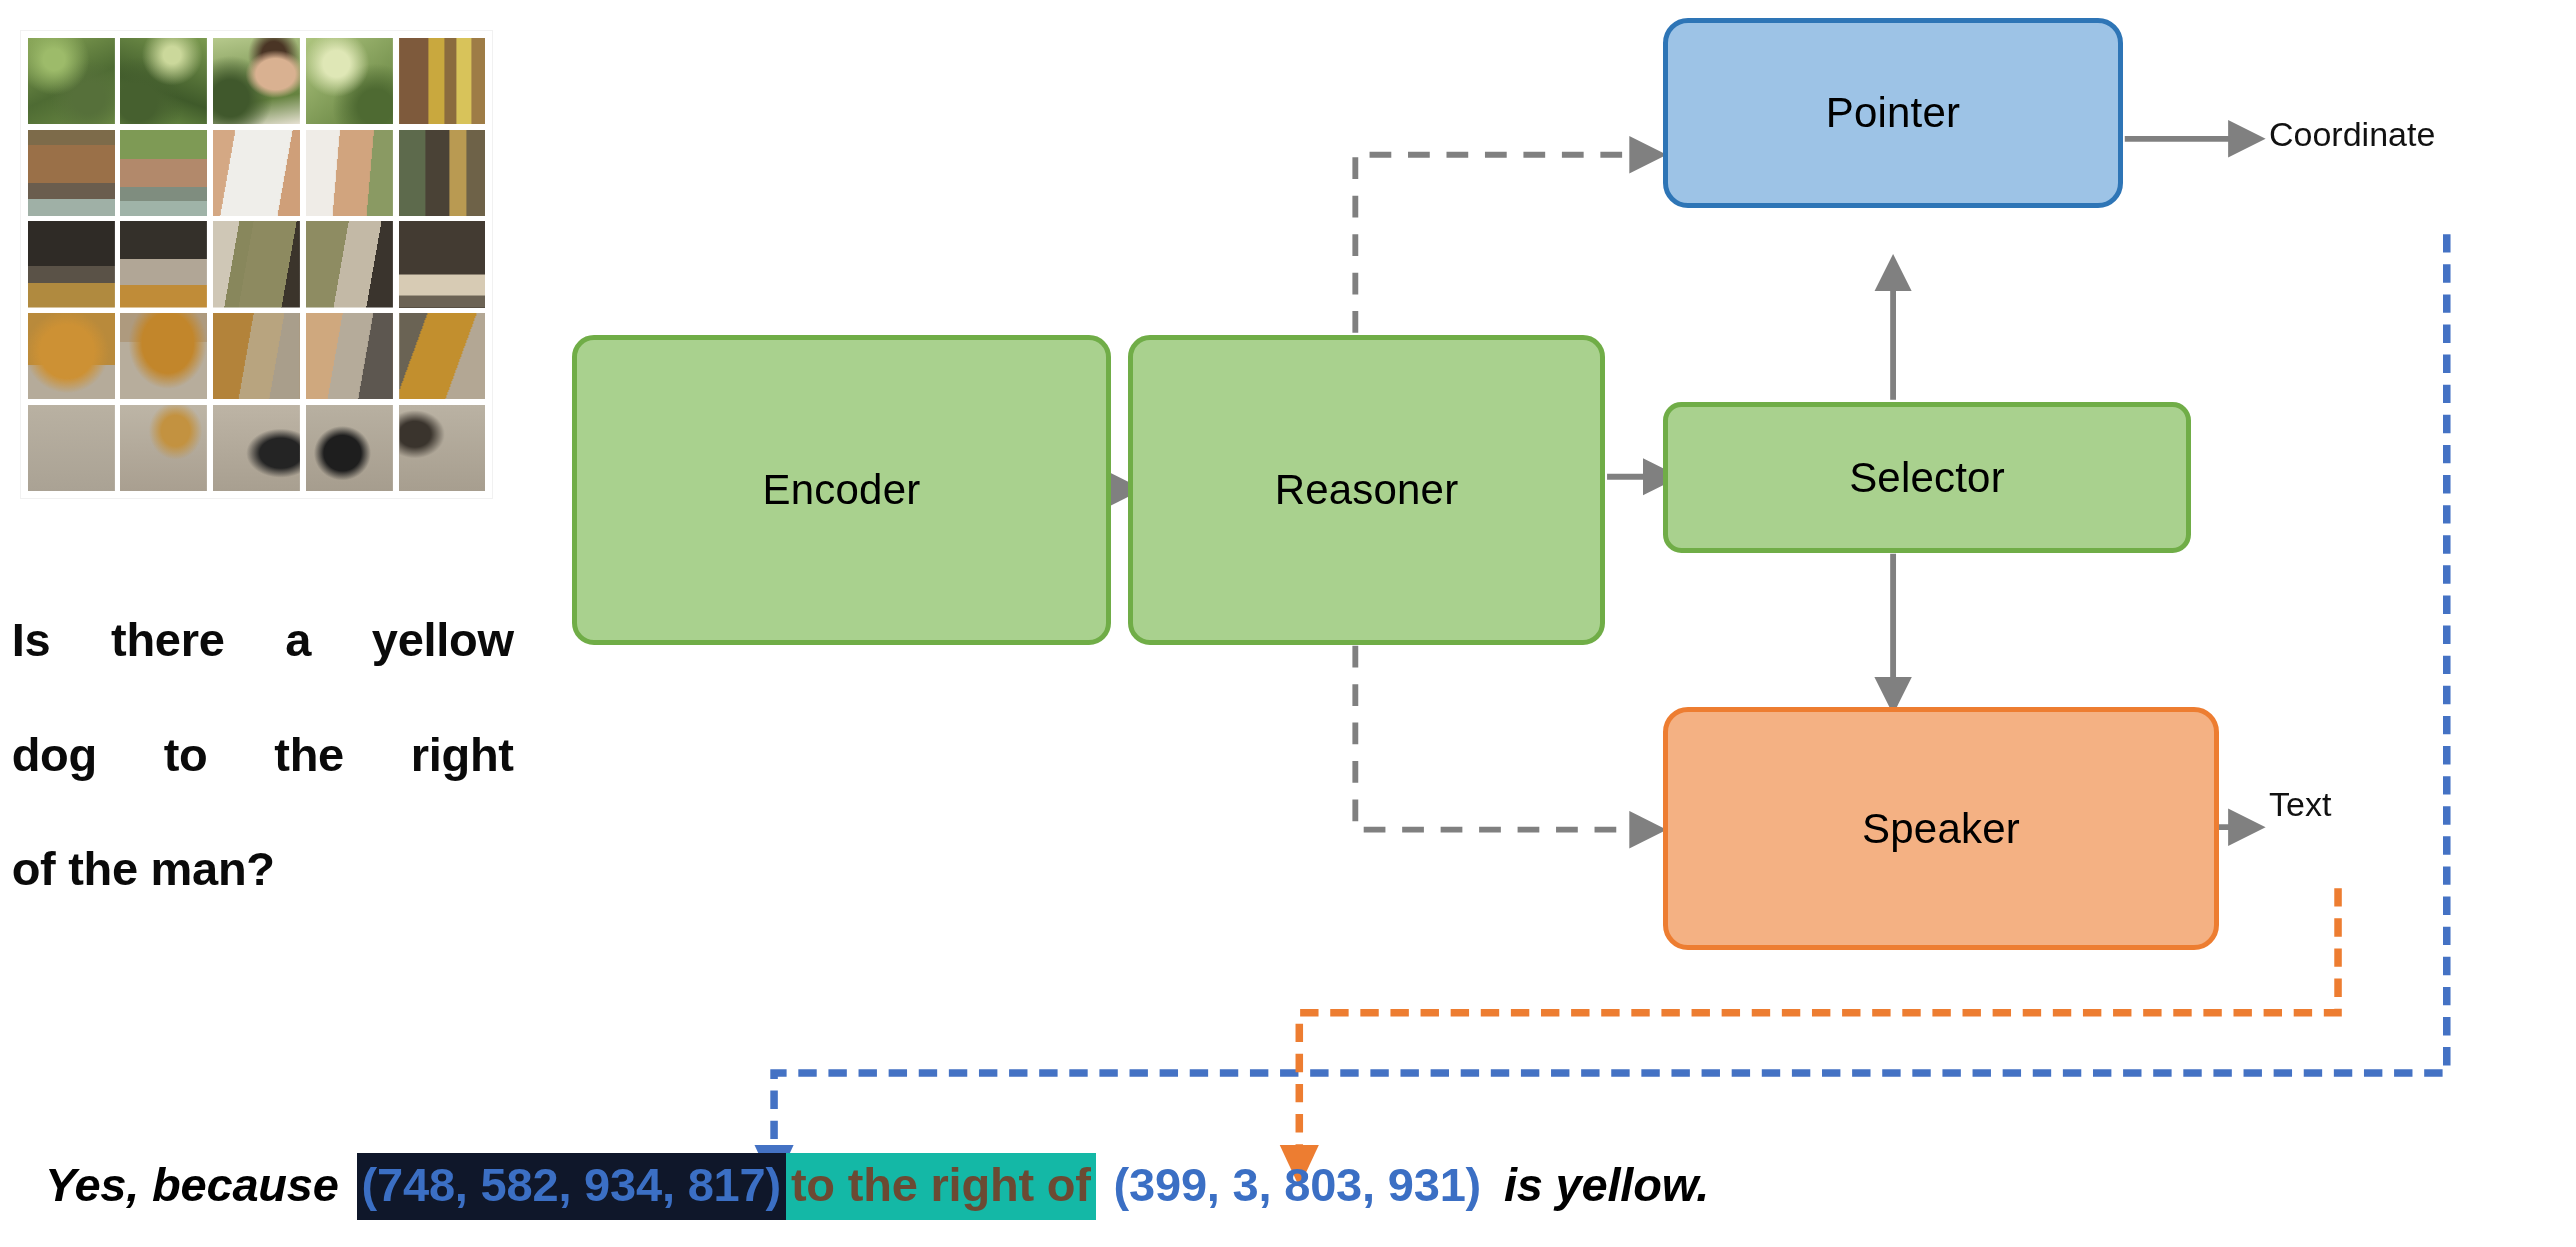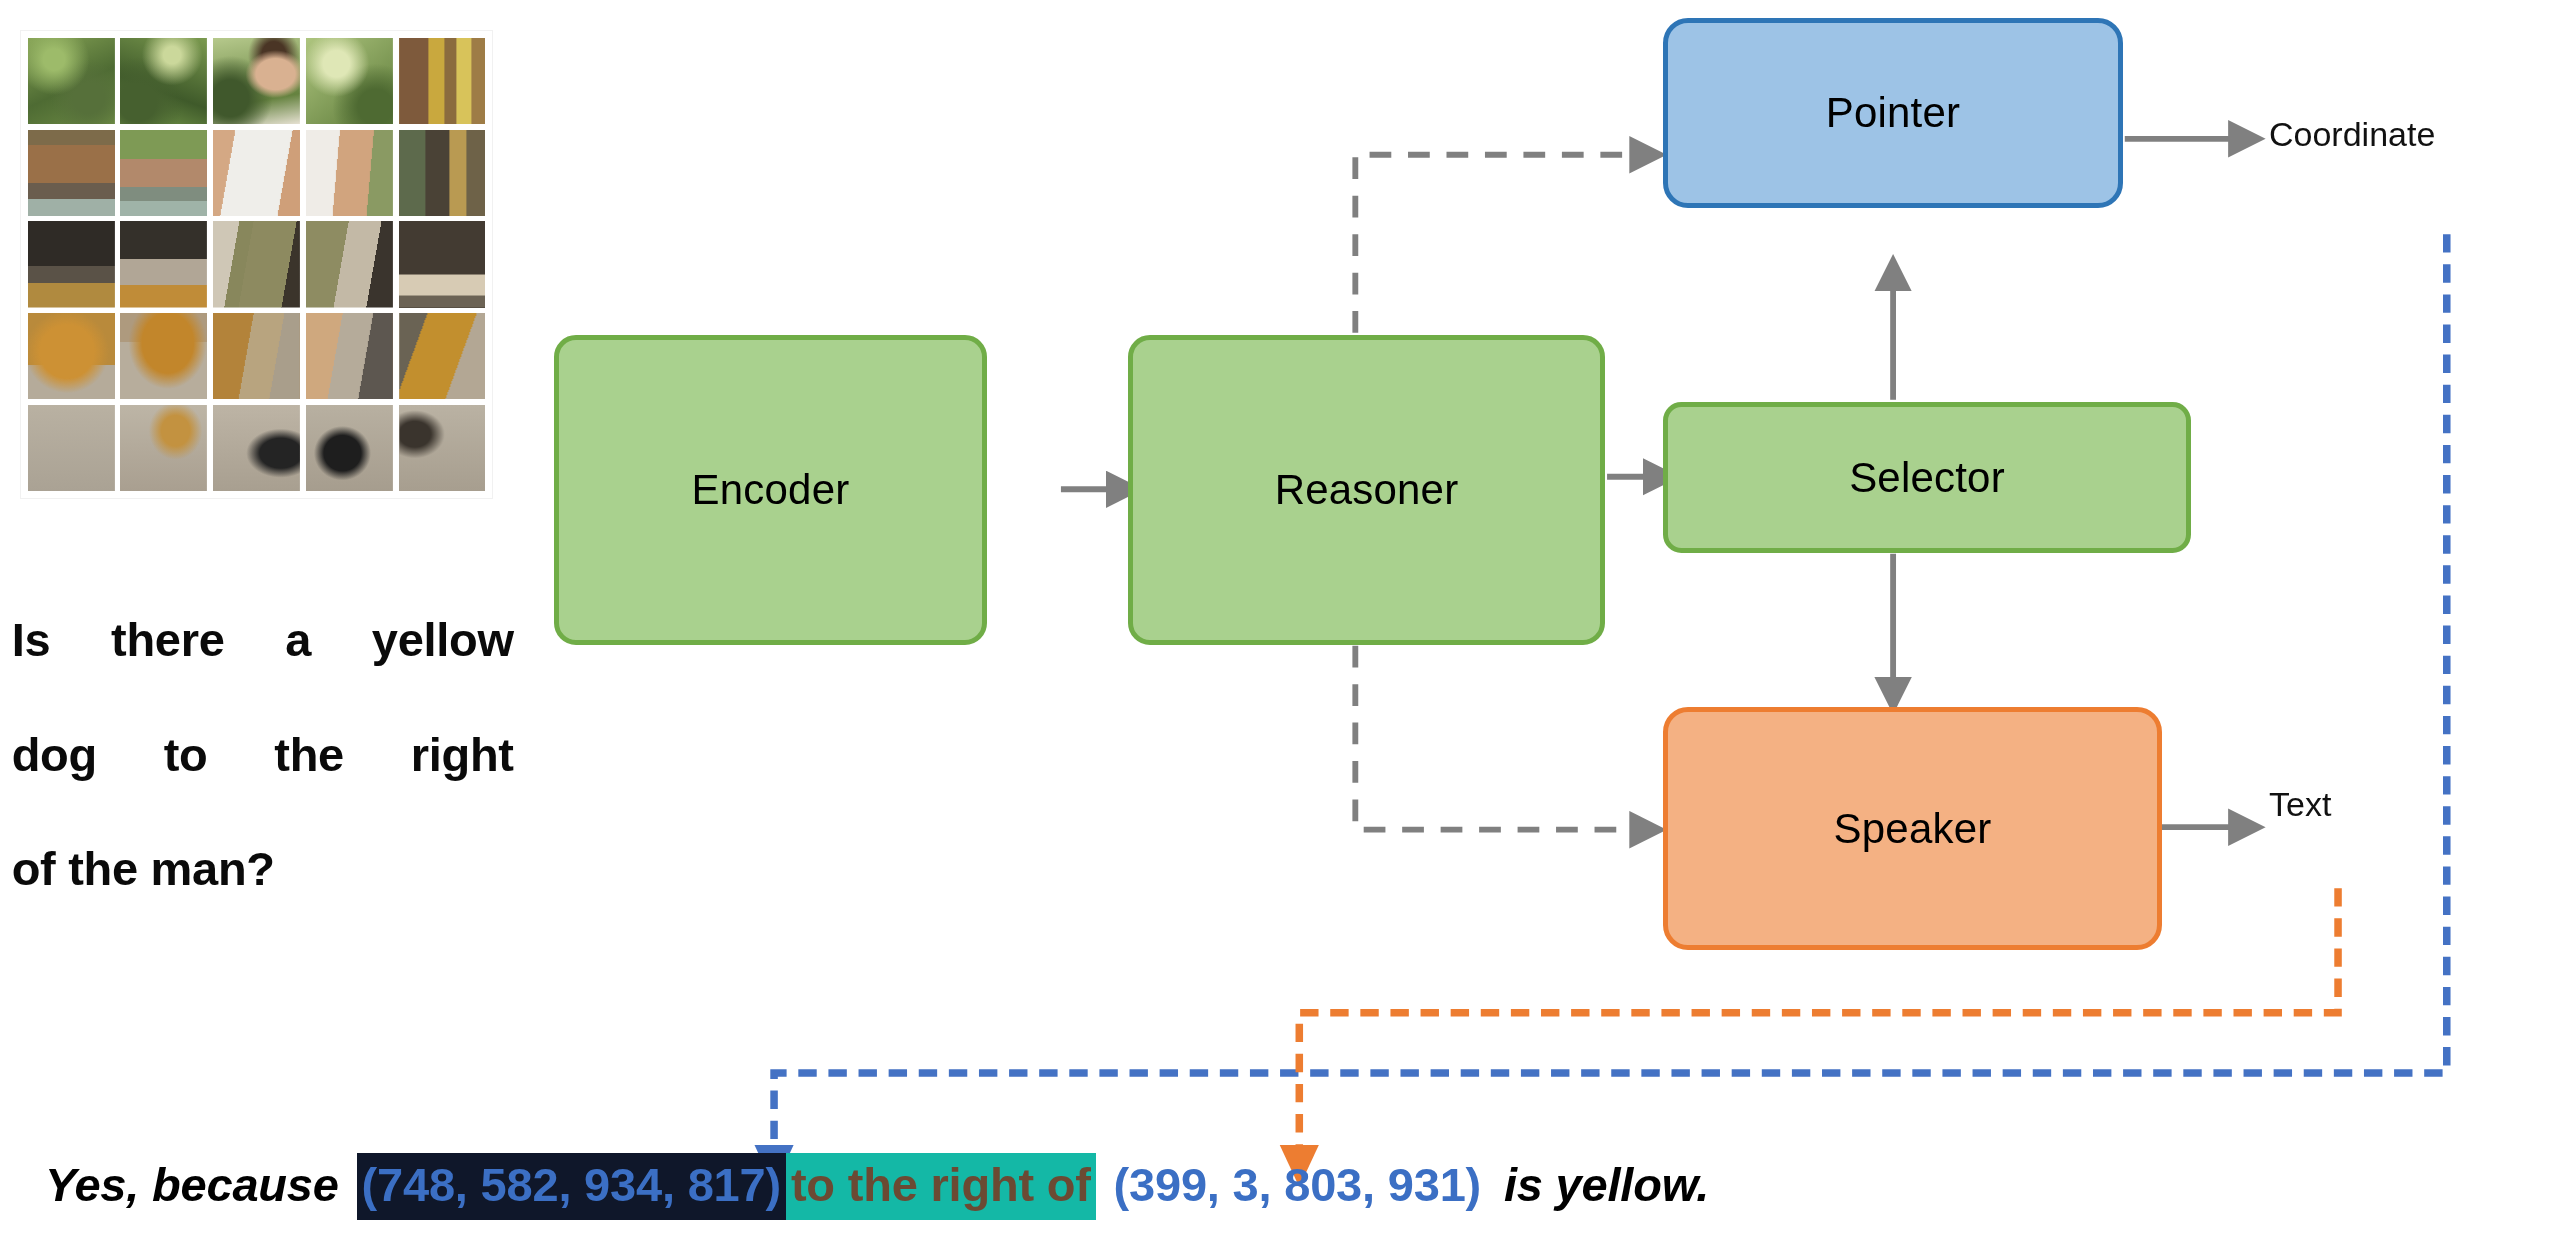--- a/index.html
+++ b/index.html
@@ -26,25 +26,25 @@
 
   
   .node{position:absolute;box-sizing:border-box;border-radius:22px;
     display:flex;align-items:center;justify-content:center;
     font-size:42px;color:#000;font-family:"Liberation Sans",sans-serif;
     letter-spacing:0.2px;}
   .node.green{background:#A9D18E;border:5.9px solid #70AD47;}
   .node.blue{background:#9DC3E6;border:5.9px solid #2E75B6;}
   .node.orange{background:#F4B183;border:5.9px solid #ED7D31;}
 
-  #node-encoder{left:554px;top:335px;width:433px;height:310px;}
+  #node-encoder{left:572px;top:335px;width:539px;height:310px;}
   #node-reasoner{left:1128px;top:335px;width:477px;height:310px;}
   #node-selector{left:1663px;top:402px;width:528px;height:151px;border-radius:18.4px;}
   #node-pointer{left:1663px;top:18.4px;width:460px;height:190px;border-radius:25px;}
-  #node-speaker{left:1663px;top:707px;width:499px;height:243px;border-radius:25px;}
+  #node-speaker{left:1663px;top:707px;width:556px;height:243px;border-radius:25px;}
 
   
   #wires{position:absolute;left:0;top:0;width:2576px;height:1247px;pointer-events:none;}
 
   
   .out-label{position:absolute;font-size:34px;color:#111;
     font-family:"Liberation Sans",sans-serif;white-space:nowrap;}
   #label-coordinate{left:2269px;top:115px;}
   #label-text{left:2269px;top:785px;}
 

